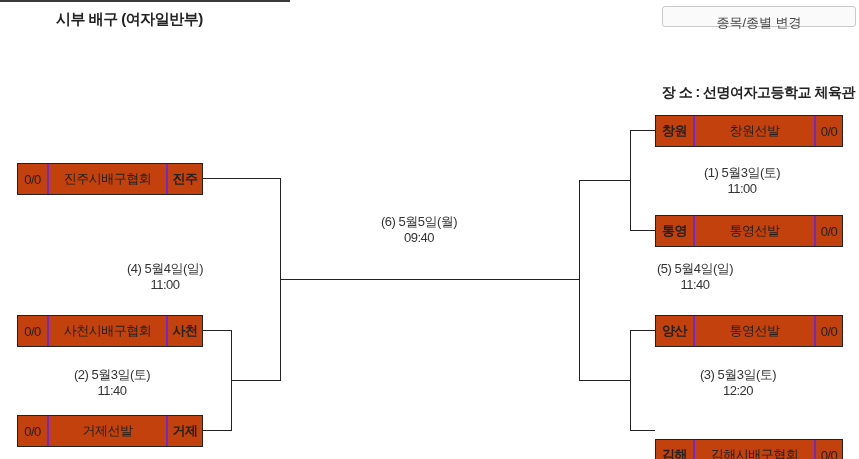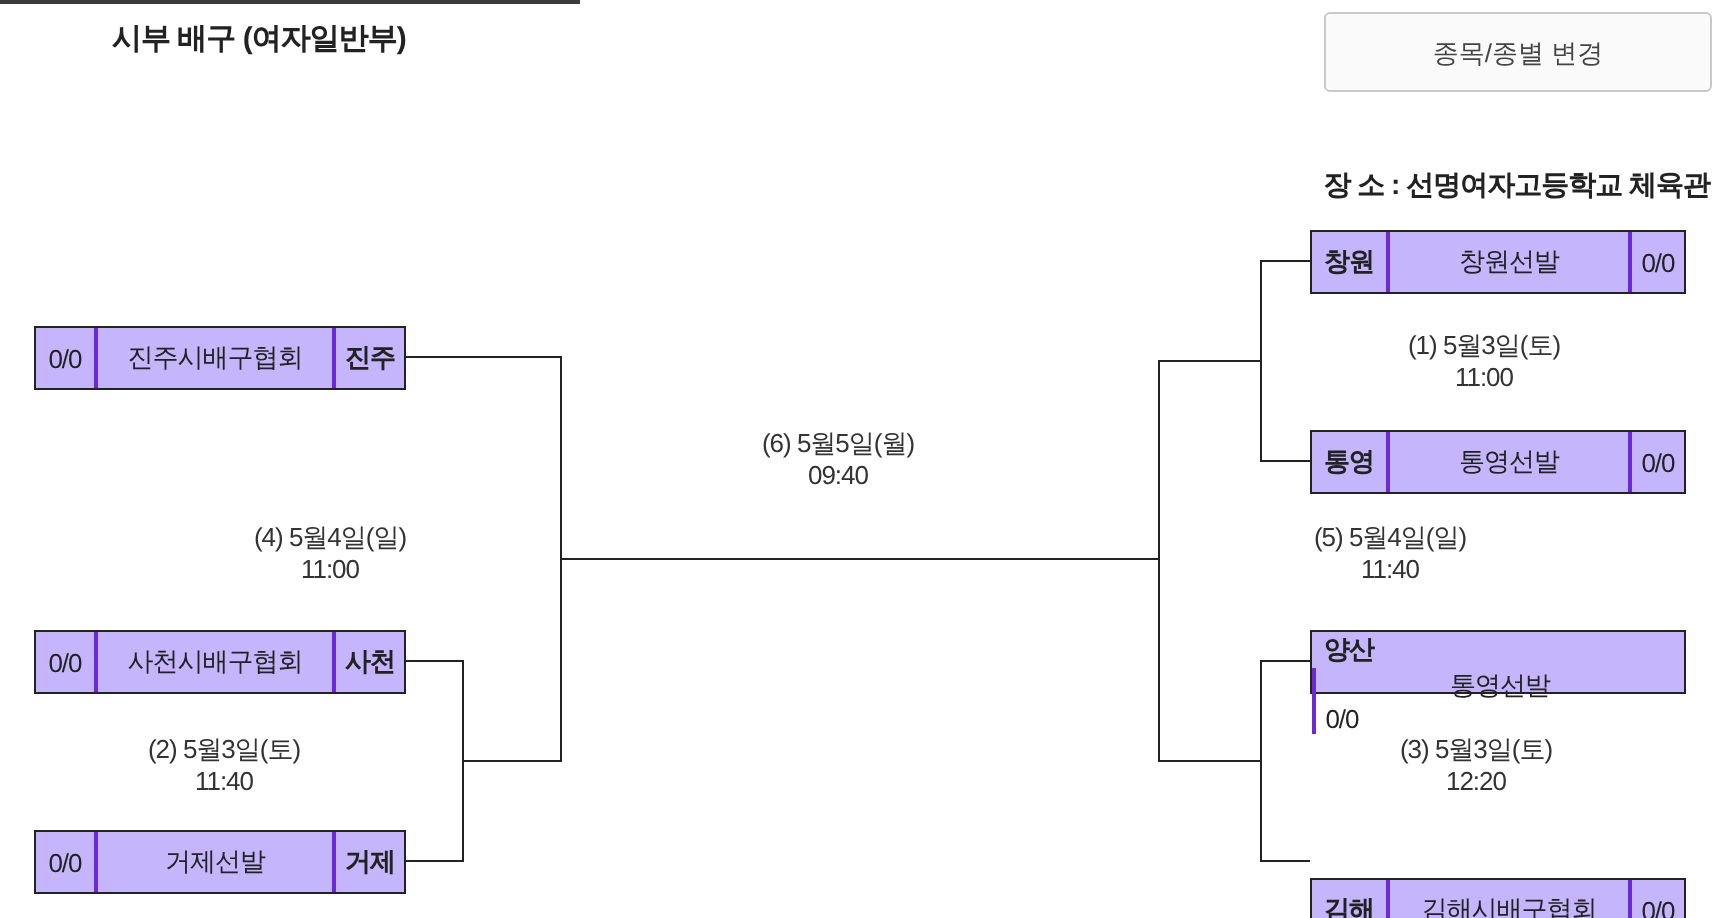--- a/index.html
+++ b/index.html
@@ -7,33 +7,33 @@
   .page {
     position:relative; width:859px; height:459px;
     background:#fff; overflow:hidden; color:#222;
   }
   .top-edge-line { position:absolute; left:0; top:0; width:290px; height:2px; background:#3a3a3a; }
   .page-title {
     position:absolute; left:8px; top:10px;
     font-size:15px; font-weight:bold; color:#222; letter-spacing:-0.5px;margin-left:48px;
   }
   .change-btn {
-    position:absolute; left:662px; top:6px; width:194px; height:40px;
+    position:absolute; left:662px; top:6px; width:194px; height:21px;
     background:#fafafa; border:1px solid #c9c9c9; border-radius:3px;
     font-size:13px; color:#444; text-align:center; line-height:29px;
     box-sizing:border-box; cursor:pointer;
     font-family:"Liberation Sans","DejaVu Sans",sans-serif;
   }
   .venue {
     position:absolute; right:4px; top:84px;
     font-size:14px; font-weight:bold; color:#222; letter-spacing:-0.5px;
   }
   .team-box {
     position:absolute; height:32px; display:flex;
-    border:1px solid #222; box-sizing:border-box; background:#c4b5fd;
+    border:1px solid #222; box-sizing:border-box; background:#c2410c;
     font-size:13px; color:#222;
   }
   .team-box .cell {
     display:flex; align-items:center; justify-content:center;
     box-sizing:border-box; white-space:nowrap; letter-spacing:-0.5px;
   }
   .team-box .cell + .cell { border-left:2px solid #6d28d9; }
   .left-box  { left:17px;  width:186px; }
   .right-box { left:655px; width:188px; }
   .left-box .score   { width:29px; }
@@ -83,21 +83,21 @@
   <div class="team-box right-box" style="top:115px;">
     <div class="cell region">창원</div>
     <div class="cell name">창원선발</div>
     <div class="cell score">0/0</div>
   </div>
   <div class="team-box right-box" style="top:215px;">
     <div class="cell region">통영</div>
     <div class="cell name">통영선발</div>
     <div class="cell score">0/0</div>
   </div>
-  <div class="team-box right-box" style="top:315px;flex-direction:column;">
+  <div class="team-box right-box" style="top:315px;">
     <div class="cell region">양산</div>
     <div class="cell name">통영선발</div>
     <div class="cell score">0/0</div>
   </div>
   <div class="team-box right-box" style="top:439px;">
     <div class="cell region">김해</div>
     <div class="cell name">김해시배구협회</div>
     <div class="cell score">0/0</div>
   </div>
 

